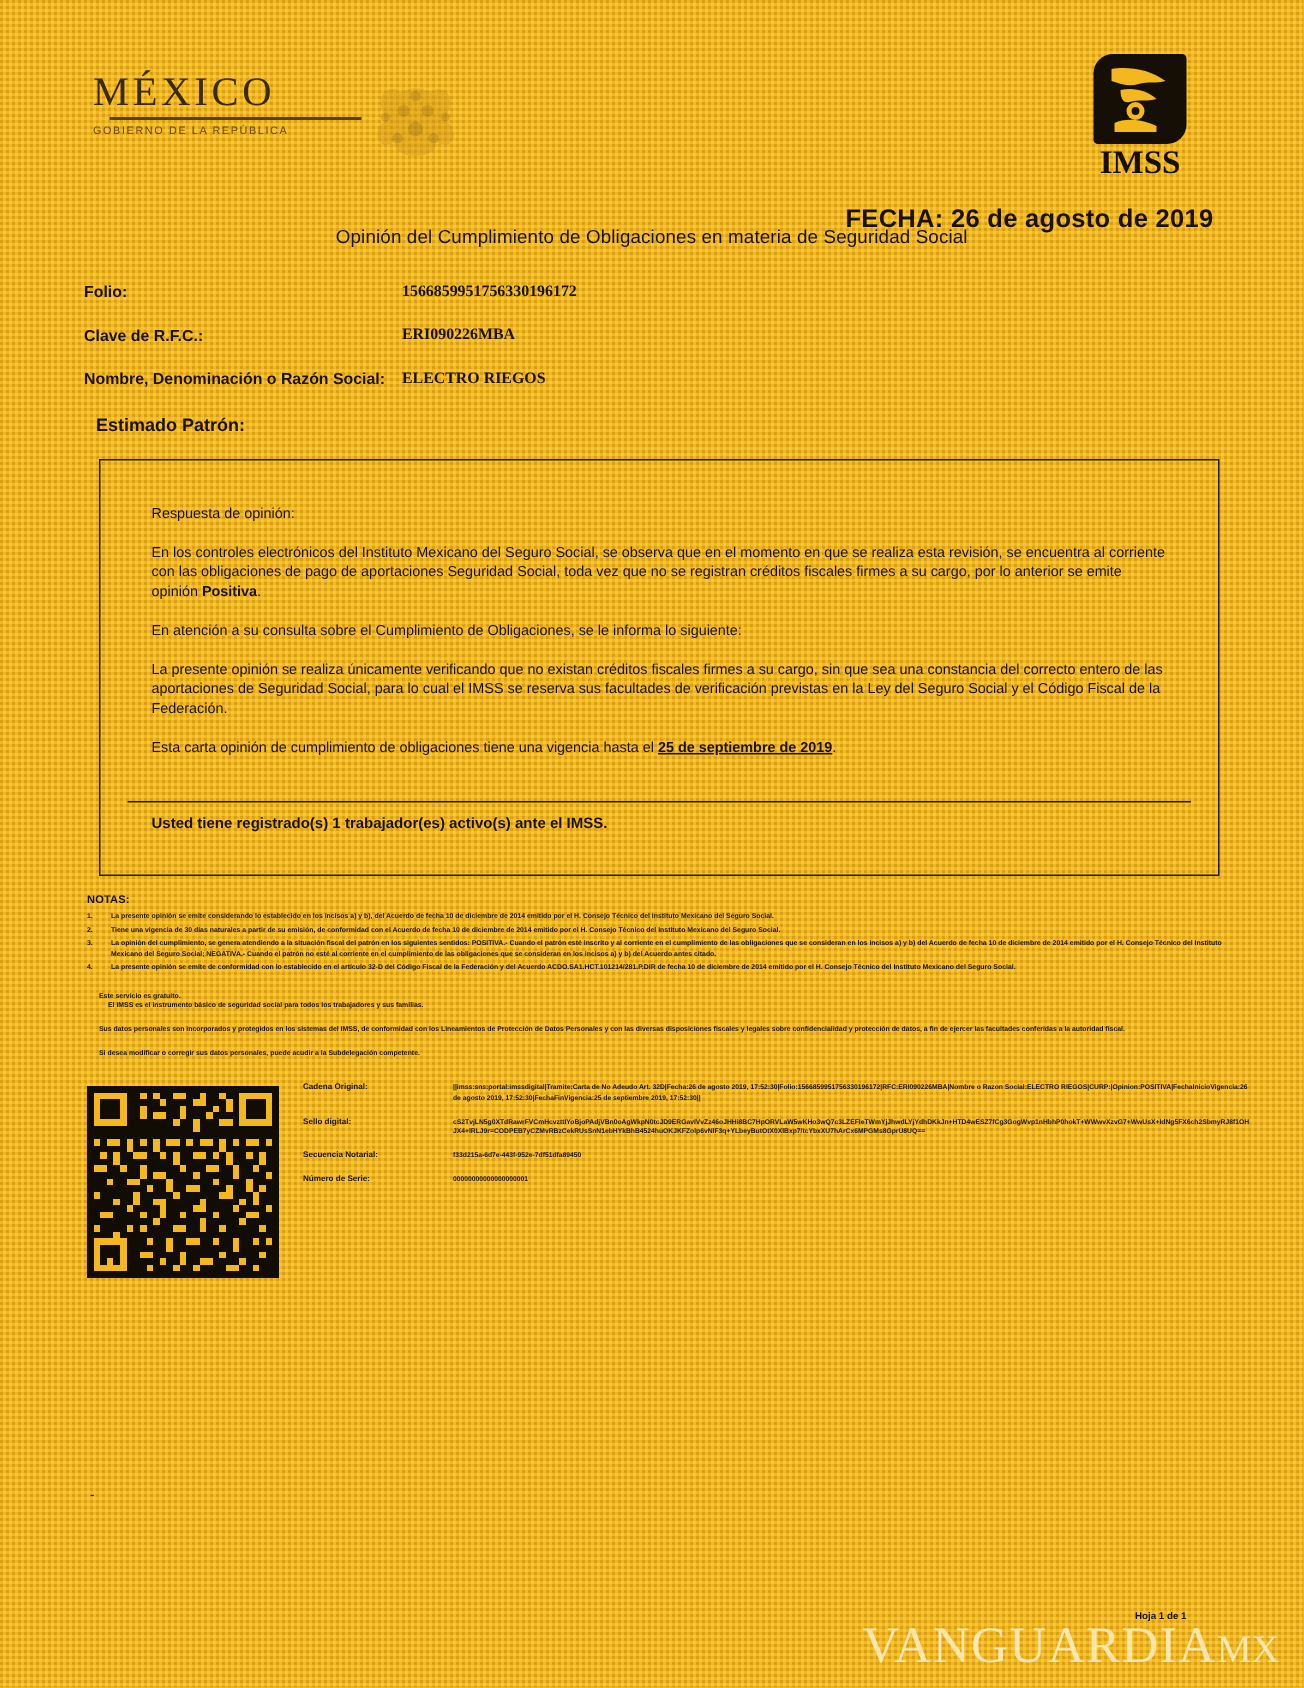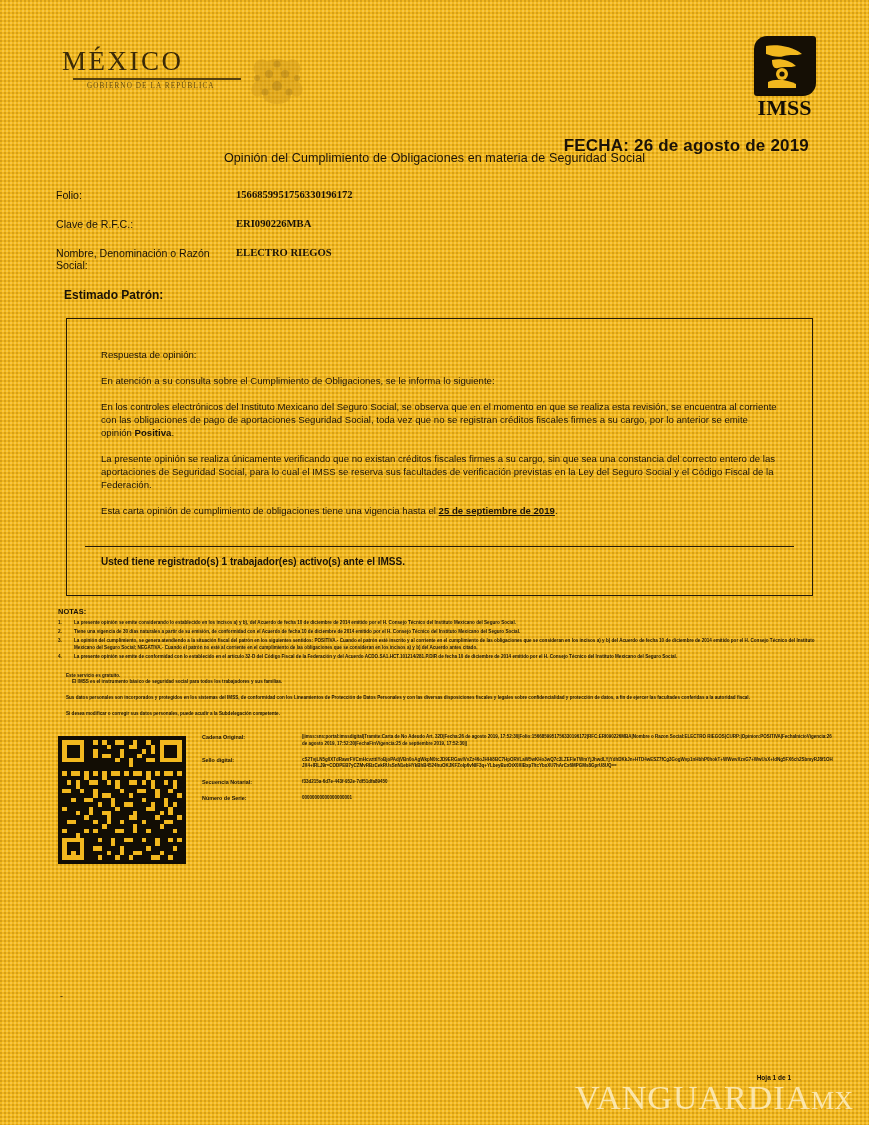--- a/index.html
+++ b/index.html
@@ -31,28 +31,28 @@
   }
   .mex-logo .mx{
     font-family:"Liberation Serif", serif;
     font-size:27px;letter-spacing:2.5px;
     line-height:1;
   }
   .mex-logo .rule{
     margin:3px auto 2px;height:1.6px;width:168px;background:#3b2a08;opacity:.85;
   }
   .mex-logo .sub{
-    font-family:Liberation Serif, serif;
-    font-size:7.2px;letter-spacing:1.1px;opacity:.78;padding-left:25px;
+    font-family:Liberation Sans, sans-serif;
+    font-size:7.2px;letter-spacing:1.1px;opacity:.78;
   }
   .eagle{
     position:absolute;left:205px;top:18px;width:76px;height:76px;opacity:.55;
   }
   .imss-logo{
-    position:absolute;right:12px;top:10px;width:77px;text-align:center;
+    position:absolute;right:28px;top:10px;width:94px;text-align:center;
   }
   .imss-mark{
     width:62px;height:60px;margin:0 auto;
     background:#150f05;
     border-radius:13px 3px 13px 3px;
     position:relative;overflow:hidden;
   }
   .imss-mark .eaglehead{
     position:absolute;left:8px;top:6px;width:46px;height:48px;
   }
@@ -64,21 +64,21 @@
   .fecha{
     position:absolute;right:26px;top:110px;
     font-size:17px;font-weight:bold;letter-spacing:.2px;
   }
   .doctitle{
     text-align:center;font-weight:normal;font-size:12.5px;
     margin-top:20px;letter-spacing:.1px;
   }
   .fields{margin:24px 0 0 22px;font-size:10.6px;}
   .frow{display:flex;margin-bottom:17px;}
-  .flabel{width:180px;font-weight:normal;}
+  .flabel{width:212px;font-weight:bold;}
   .fvalue{font-weight:bold;font-family:Liberation Serif, serif;}
   .greeting{
     margin:14px 0 0 30px;font-weight:bold;font-size:12px;
   }
   .box{
     margin:16px 22px 0 32px;
     border:1.4px solid #241a08;
     padding:18px;
   }
   .box-inner{padding:12px 16px 10px 16px;font-size:9.6px;line-height:1.35;}
@@ -213,22 +213,22 @@
         <div class="flabel">Nombre, Denominación o Razón Social:</div>
         <div class="fvalue">ELECTRO RIEGOS</div>
       </div>
     </div>
 
     <div class="greeting">Estimado Patrón:</div>
 
     <div class="box">
       <div class="box-inner">
         <p>Respuesta de opinión:</p>
+        <p><span>En los controles electrónicos del Instituto Mexicano del Seguro Social, se observa que en el momento en que se realiza esta revisión, se encuentra al corriente con las obligaciones de pago de aportaciones Seguridad Social, toda vez que no se registran créditos fiscales firmes a su cargo, por lo anterior se emite opinión </span><b>Positiva</b><span>.</span></p>
         <p>En atención a su consulta sobre el Cumplimiento de Obligaciones, se le informa lo siguiente:</p>
-        <p><span>En los controles electrónicos del Instituto Mexicano del Seguro Social, se observa que en el momento en que se realiza esta revisión, se encuentra al corriente con las obligaciones de pago de aportaciones Seguridad Social, toda vez que no se registran créditos fiscales firmes a su cargo, por lo anterior se emite opinión </span><b>Positiva</b><span>.</span></p>
         <p>La presente opinión se realiza únicamente verificando que no existan créditos fiscales firmes a su cargo, sin que sea una constancia del correcto entero de las aportaciones de Seguridad Social, para lo cual el IMSS se reserva sus facultades de verificación previstas en la Ley del Seguro Social y el Código Fiscal de la Federación.</p>
         <p><span>Esta carta opinión de cumplimiento de obligaciones tiene una vigencia hasta el </span><b><u>25 de septiembre de 2019</u></b><span>.</span></p>
       </div>
       <div class="box-foot">Usted tiene registrado(s) 1 trabajador(es) activo(s) ante el IMSS.</div>
     </div>
 
     <div class="notas">NOTAS:</div>
     <div class="notelist">
       <div class="note">
         <div class="num">1.</div>

